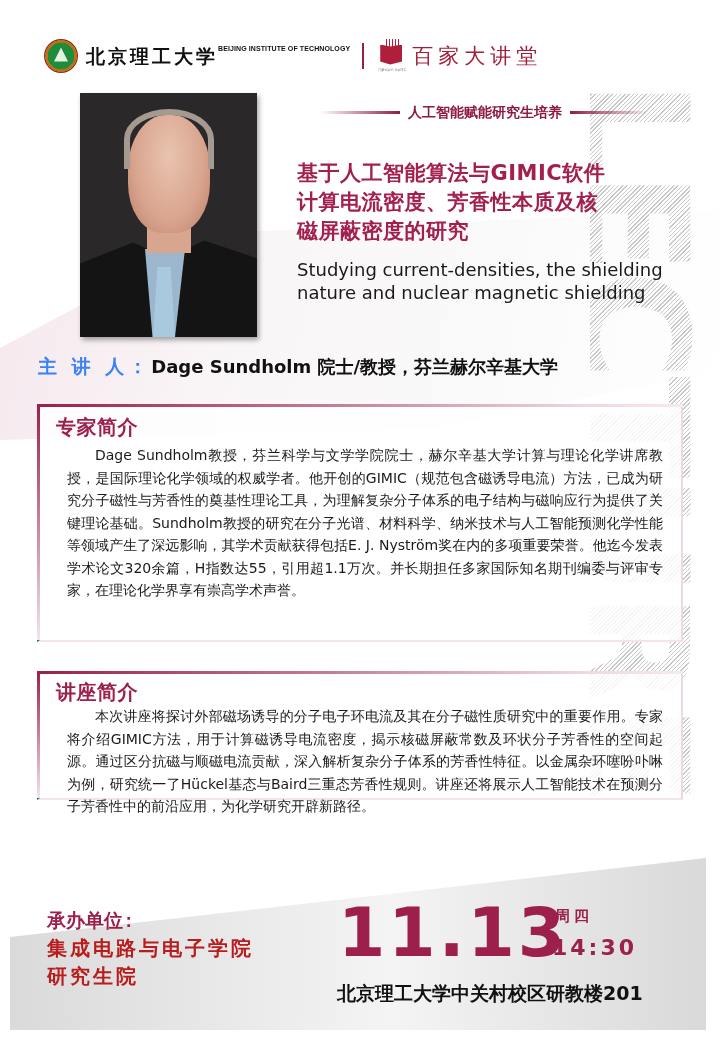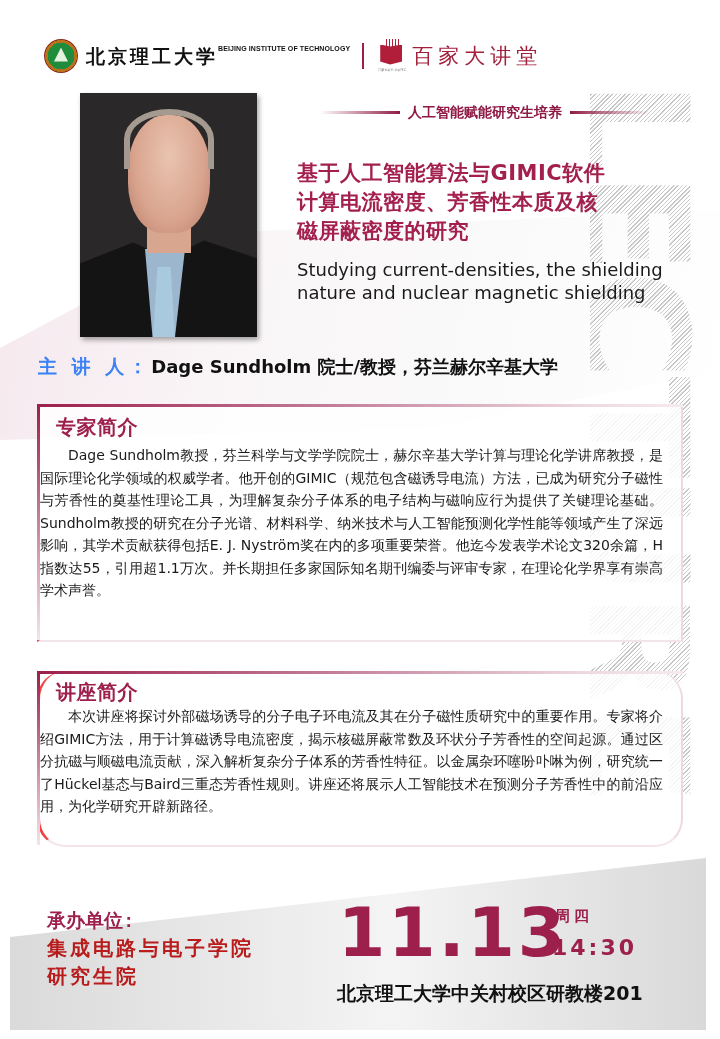--- a/index.html
+++ b/index.html
@@ -74,28 +74,28 @@
 
   
   .speaker { position: absolute; left: 38px; top: 354px; z-index: 3; font-size: 19px; font-weight: bold; white-space: nowrap; }
   .speaker-label { color: #3b82f6; letter-spacing: 4px; }
   .speaker-value { color: #111; font-size: 18px; }
 
   
   .section {
     position: absolute; left: 37px; width: 646px; z-index: 2;
     background: rgba(255,255,255,0.82);
-    border-left: 3px solid #ef4444; border-right: 2px solid #eed9e1; border-bottom: 2px solid #f2e4ea;
+    border-left: 3px solid #15803d; border-right: 2px solid #eed9e1; border-bottom: 2px solid #f2e4ea;
   }
   .section::before { content: ""; position: absolute; left: -3px; top: 0; width: calc(100% + 5px); height: 3px; background: linear-gradient(90deg, #9c1f4c 0%, #c27c98 45%, #eed9e1 85%, #f6eaef 100%); }
   .section::after { content: ""; position: absolute; left: -3px; top: 0; width: 3px; height: 100%; background: linear-gradient(180deg, #9c1f4c 0%, #d9a8bb 70%, #f2e4ea 100%); }
   .section-expert { top: 404px; height: 238px; }
-  .section-lecture { top: 671px; height: 176px; border-radius: 28px; }
+  .section-lecture { top: 671px; height: 129px; }
   .section-title { font-weight: bold; font-size: 20px; color: #9c1f4c; padding: 10px 0 0 16px; line-height: 26px; letter-spacing: 0.5px; }
-  .section-body { font-size: 14px; line-height: 22.5px; color: #1a1a1a; padding: 4px 18px 0 0; text-indent: 2em; text-align: justify; }
+  .section-body { font-size: 14px; line-height: 22.5px; color: #1a1a1a; padding: 4px 18px 0 15px; text-indent: 2em; text-align: justify; margin-left: 12px; }
   .section-lecture .section-title { padding-top: 8px; }
   .section-lecture .section-body { padding-top: 0; }
 
   
   .host { position: absolute; left: 47px; top: 910px; z-index: 3; }
   .host-label { font-weight: bold; font-size: 19px; color: #9c1f4c; line-height: 24px; font-family: Liberation Mono, monospace; }
   .host-line { font-weight: bold; font-size: 20px; color: #b91c1c; line-height: 28px; letter-spacing: 3px; }
   .date-big { position: absolute; left: 338px; top: 898px; z-index: 3; font-family: "DejaVu Sans", sans-serif; font-weight: bold; font-size: 68px; line-height: 70px; color: #9c1f4c; letter-spacing: 3px; }
   .weekday { position: absolute; left: 555px; top: 907px; z-index: 3; font-weight: bold; font-size: 15px; color: #9c1f4c; letter-spacing: 4px; }
   .time { position: absolute; left: 552px; top: 935px; z-index: 3; font-family: "DejaVu Sans", sans-serif; font-weight: bold; font-size: 22px; color: #9c1f4c; letter-spacing: 3px; }

